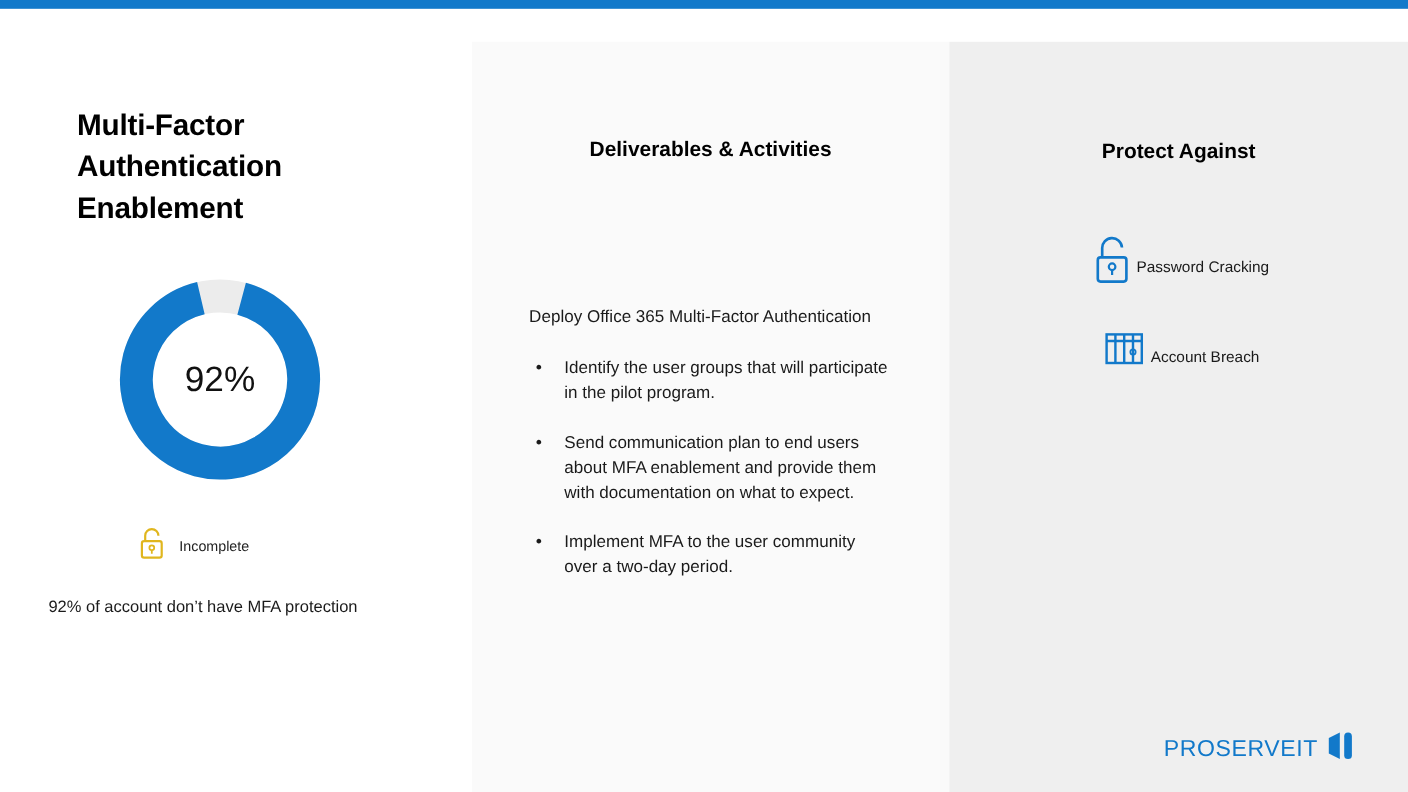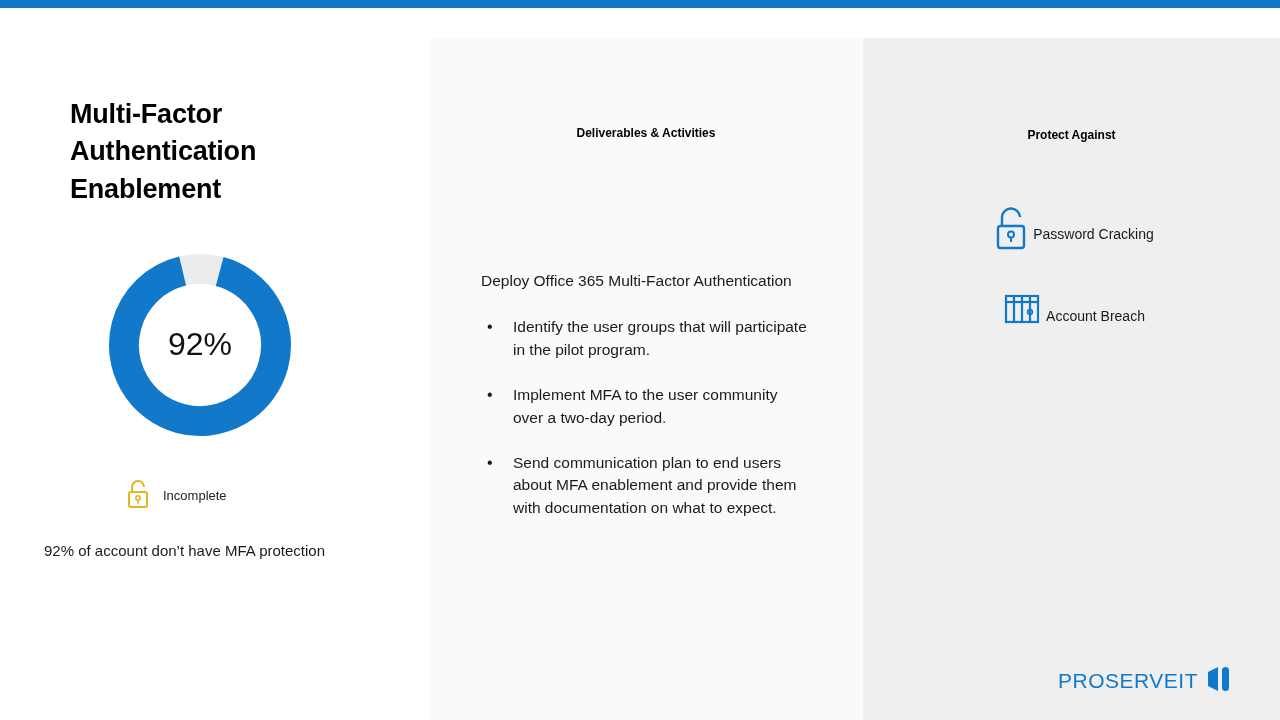--- a/index.html
+++ b/index.html
@@ -77,21 +77,21 @@
     margin-left: -26px;
   }
   
   .col-mid {
     width: 434px;
     background: #fafafa;
     padding: 88px 52px 0 52px;
   }
   .col-head {
     text-align: center;
-    font-size: 12px;
+    font-size: 19px;
     font-weight: bold;
     color: #000;
   }
   .mid-body {
     margin-top: 130px;
   }
   .mid-lead {
     font-size: 15.5px;
     line-height: 1.45;
     color: #1a1a1a;
@@ -189,22 +189,22 @@
       <div class="caption">92% of account don’t have MFA protection</div>
     </div>
 
     <div class="col-mid">
       <div class="col-head">Deliverables &amp; Activities</div>
 
       <div class="mid-body">
         <div class="mid-lead">Deploy Office 365 Multi-Factor Authentication</div>
         <ul class="bullets">
           <li>Identify the user groups that will participate in the pilot program.</li>
+          <li>Send communication plan to end users about MFA enablement and provide them with documentation on what to expect.</li>
           <li>Implement MFA to the user community over a two-day period.</li>
-          <li>Send communication plan to end users about MFA enablement and provide them with documentation on what to expect.</li>
         </ul>
       </div>
     </div>
 
     <div class="col-right">
       <div class="col-head">Protect Against</div>
 
       <div class="threats">
 
         <div class="threat">

